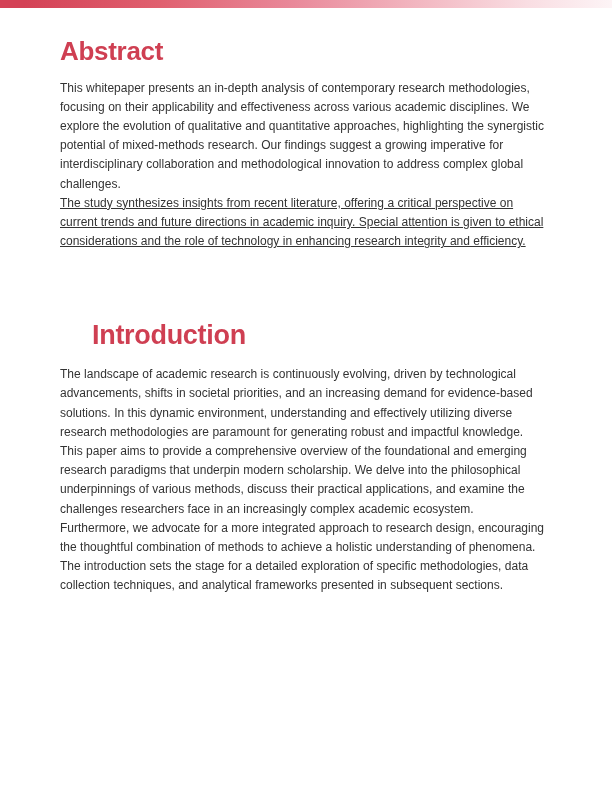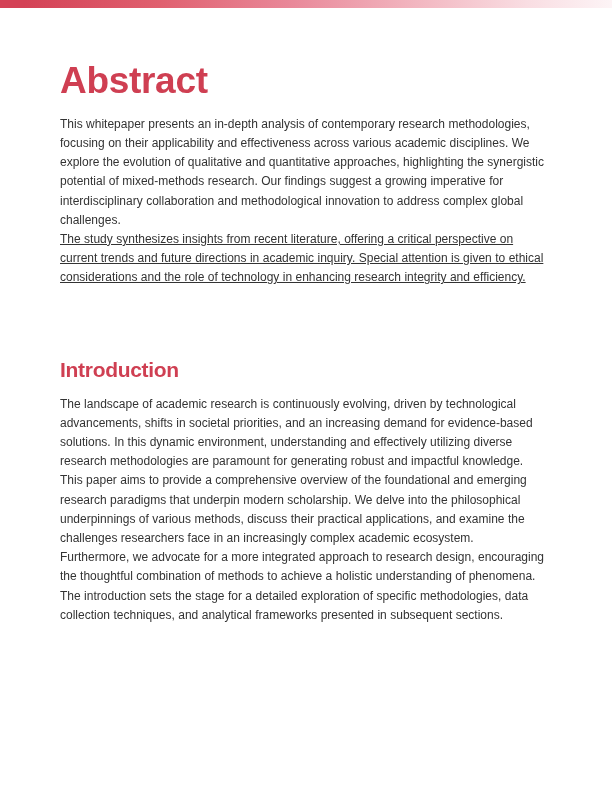--- a/index.html
+++ b/index.html
@@ -59,27 +59,28 @@
 
   .section-heading {
     color: #cf3f52;
     font-weight: bold;
     letter-spacing: -0.3px;
     margin: 0;
     line-height: 1.1;
   }
 
   .section-abstract .section-heading {
-    font-size: 37px;
-    padding-top: 61px;
+    font-size: 26px;
+    padding-top: 37px;
   }
 
   .section-introduction .section-heading {
-    font-size: 21px;
+    font-size: 27px;
     padding-top: 0;
+    margin-left: 32px;
   }
 
   .section-introduction {
     margin-top: 70px;
   }
 
   .body-paragraph {
     color: #333333;
     font-size: 12px;
     line-height: 19.2px;

